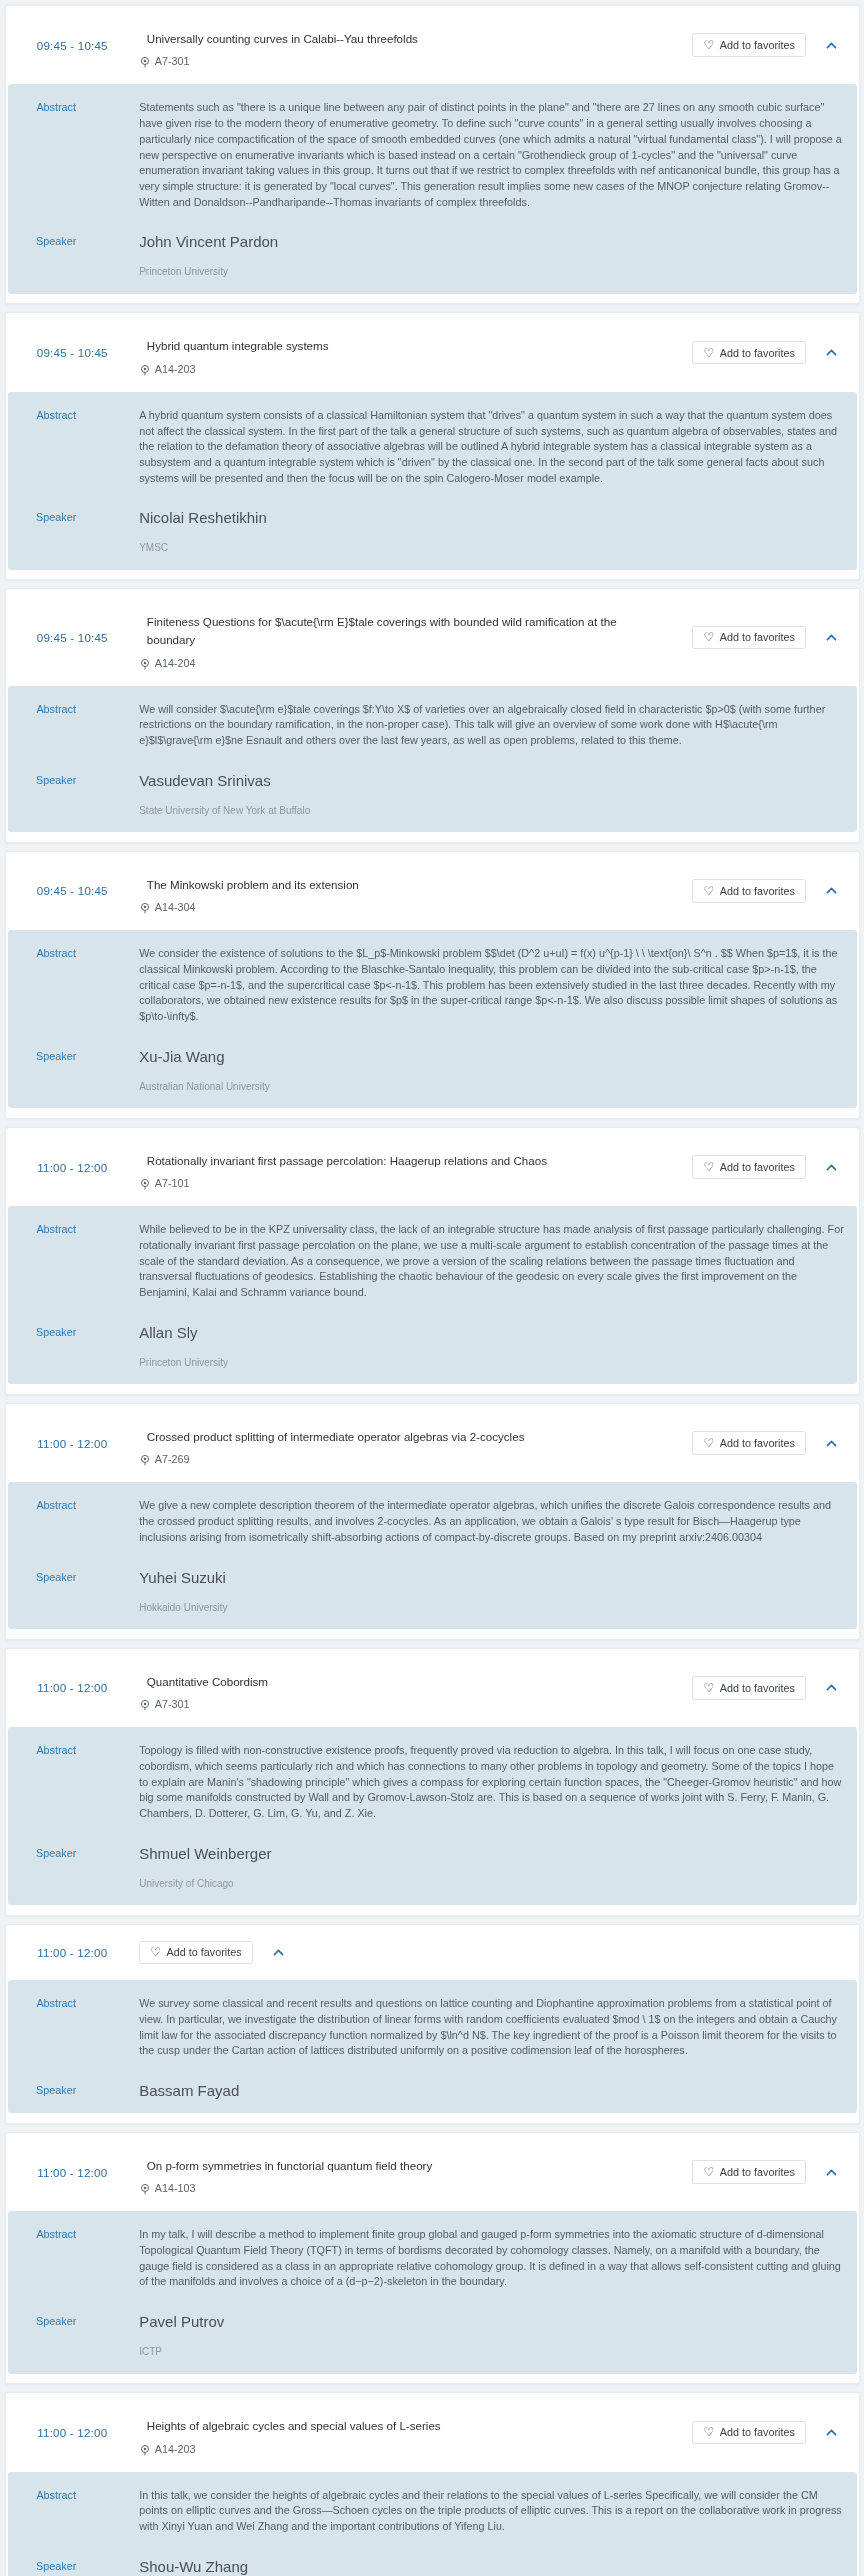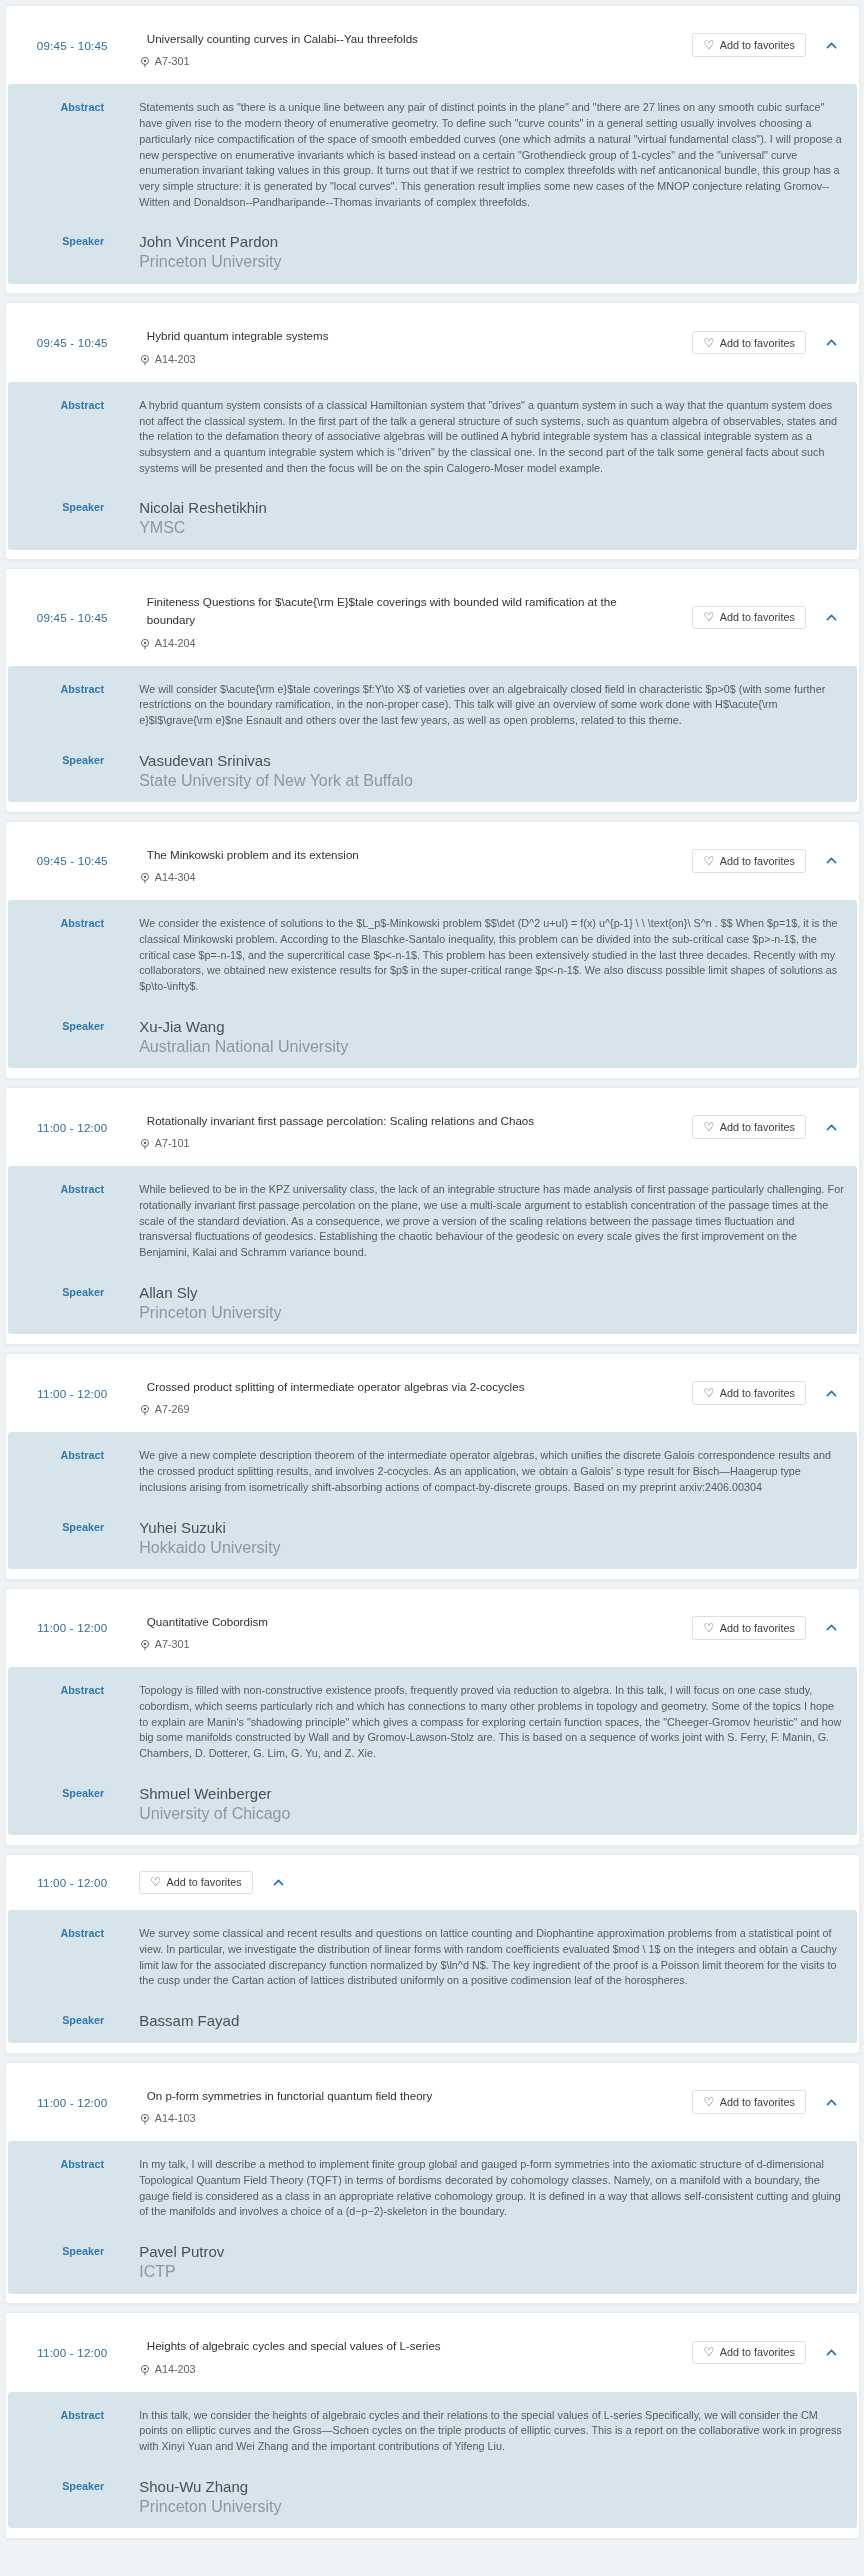--- a/index.html
+++ b/index.html
@@ -80,36 +80,35 @@
   .chevron svg { display: block; }
 
   .panel {
     background: #d8e4ec;
     border-radius: 3.2px;
     margin: 0 2.4px 9.6px 2.4px;
     padding: 16px 11.2px 14.4px 0;
   }
   .row { display: grid; grid-template-columns: 131px 1fr; }
   .row-label {
-    text-align: right;
+    text-align: center;
     padding-right: 35px;
     color: #3079b0;
     font-size: 10.8px;
     line-height: 15.7px;
     white-space: nowrap;
-    font-weight: bold;
   }
   .abstract-text {
     color: #545b62;
     font-size: 10.8px;
     line-height: 15.7px;
   }
   .speaker-row { margin-top: 24px; }
   .speaker-name { color: #4a5056; font-size: 15px; line-height: 15px; }
-  .speaker-affil { margin-top: 5px; color: #8f969c; font-size: 16px; line-height: 15px; }
+  .speaker-affil { margin-top: 15px; color: #8f969c; font-size: 10px; line-height: 15px; }
 </style>
 </head>
 <body>
 
 <div class="session-list" id="session-list">
   <article class="card">
     <header class="card-header">
       <div class="time">09:45 - 10:45</div>
       <div class="title-block">
         <h2 class="title">Universally counting curves in Calabi--Yau threefolds</h2>
@@ -277,21 +276,21 @@
           <div class="speaker-affil">Australian National University</div>
         </div>
       </div>
     </section>
   </article>
 
   <article class="card">
     <header class="card-header">
       <div class="time">11:00 - 12:00</div>
       <div class="title-block">
-        <h2 class="title">Rotationally invariant first passage percolation: Scaling relations and Chaos</h2>
+        <h2 class="title">Rotationally invariant first passage percolation: Haagerup relations and Chaos</h2>
         <div class="location">
           <span>
             <svg width="12" height="12" viewBox="0 0 16 16" fill="none">
               <circle cx="8" cy="6.6" r="4.7" stroke="#5f6468" stroke-width="1.3"></circle>
               <circle cx="8" cy="6.6" r="1.7" fill="#5f6468"></circle>
               <path d="M8 11.5 L8 14.6" stroke="#5f6468" stroke-width="1.3" stroke-linecap="round"></path>
             </svg>
           </span>
           <span>A7-101</span>
         </div>

